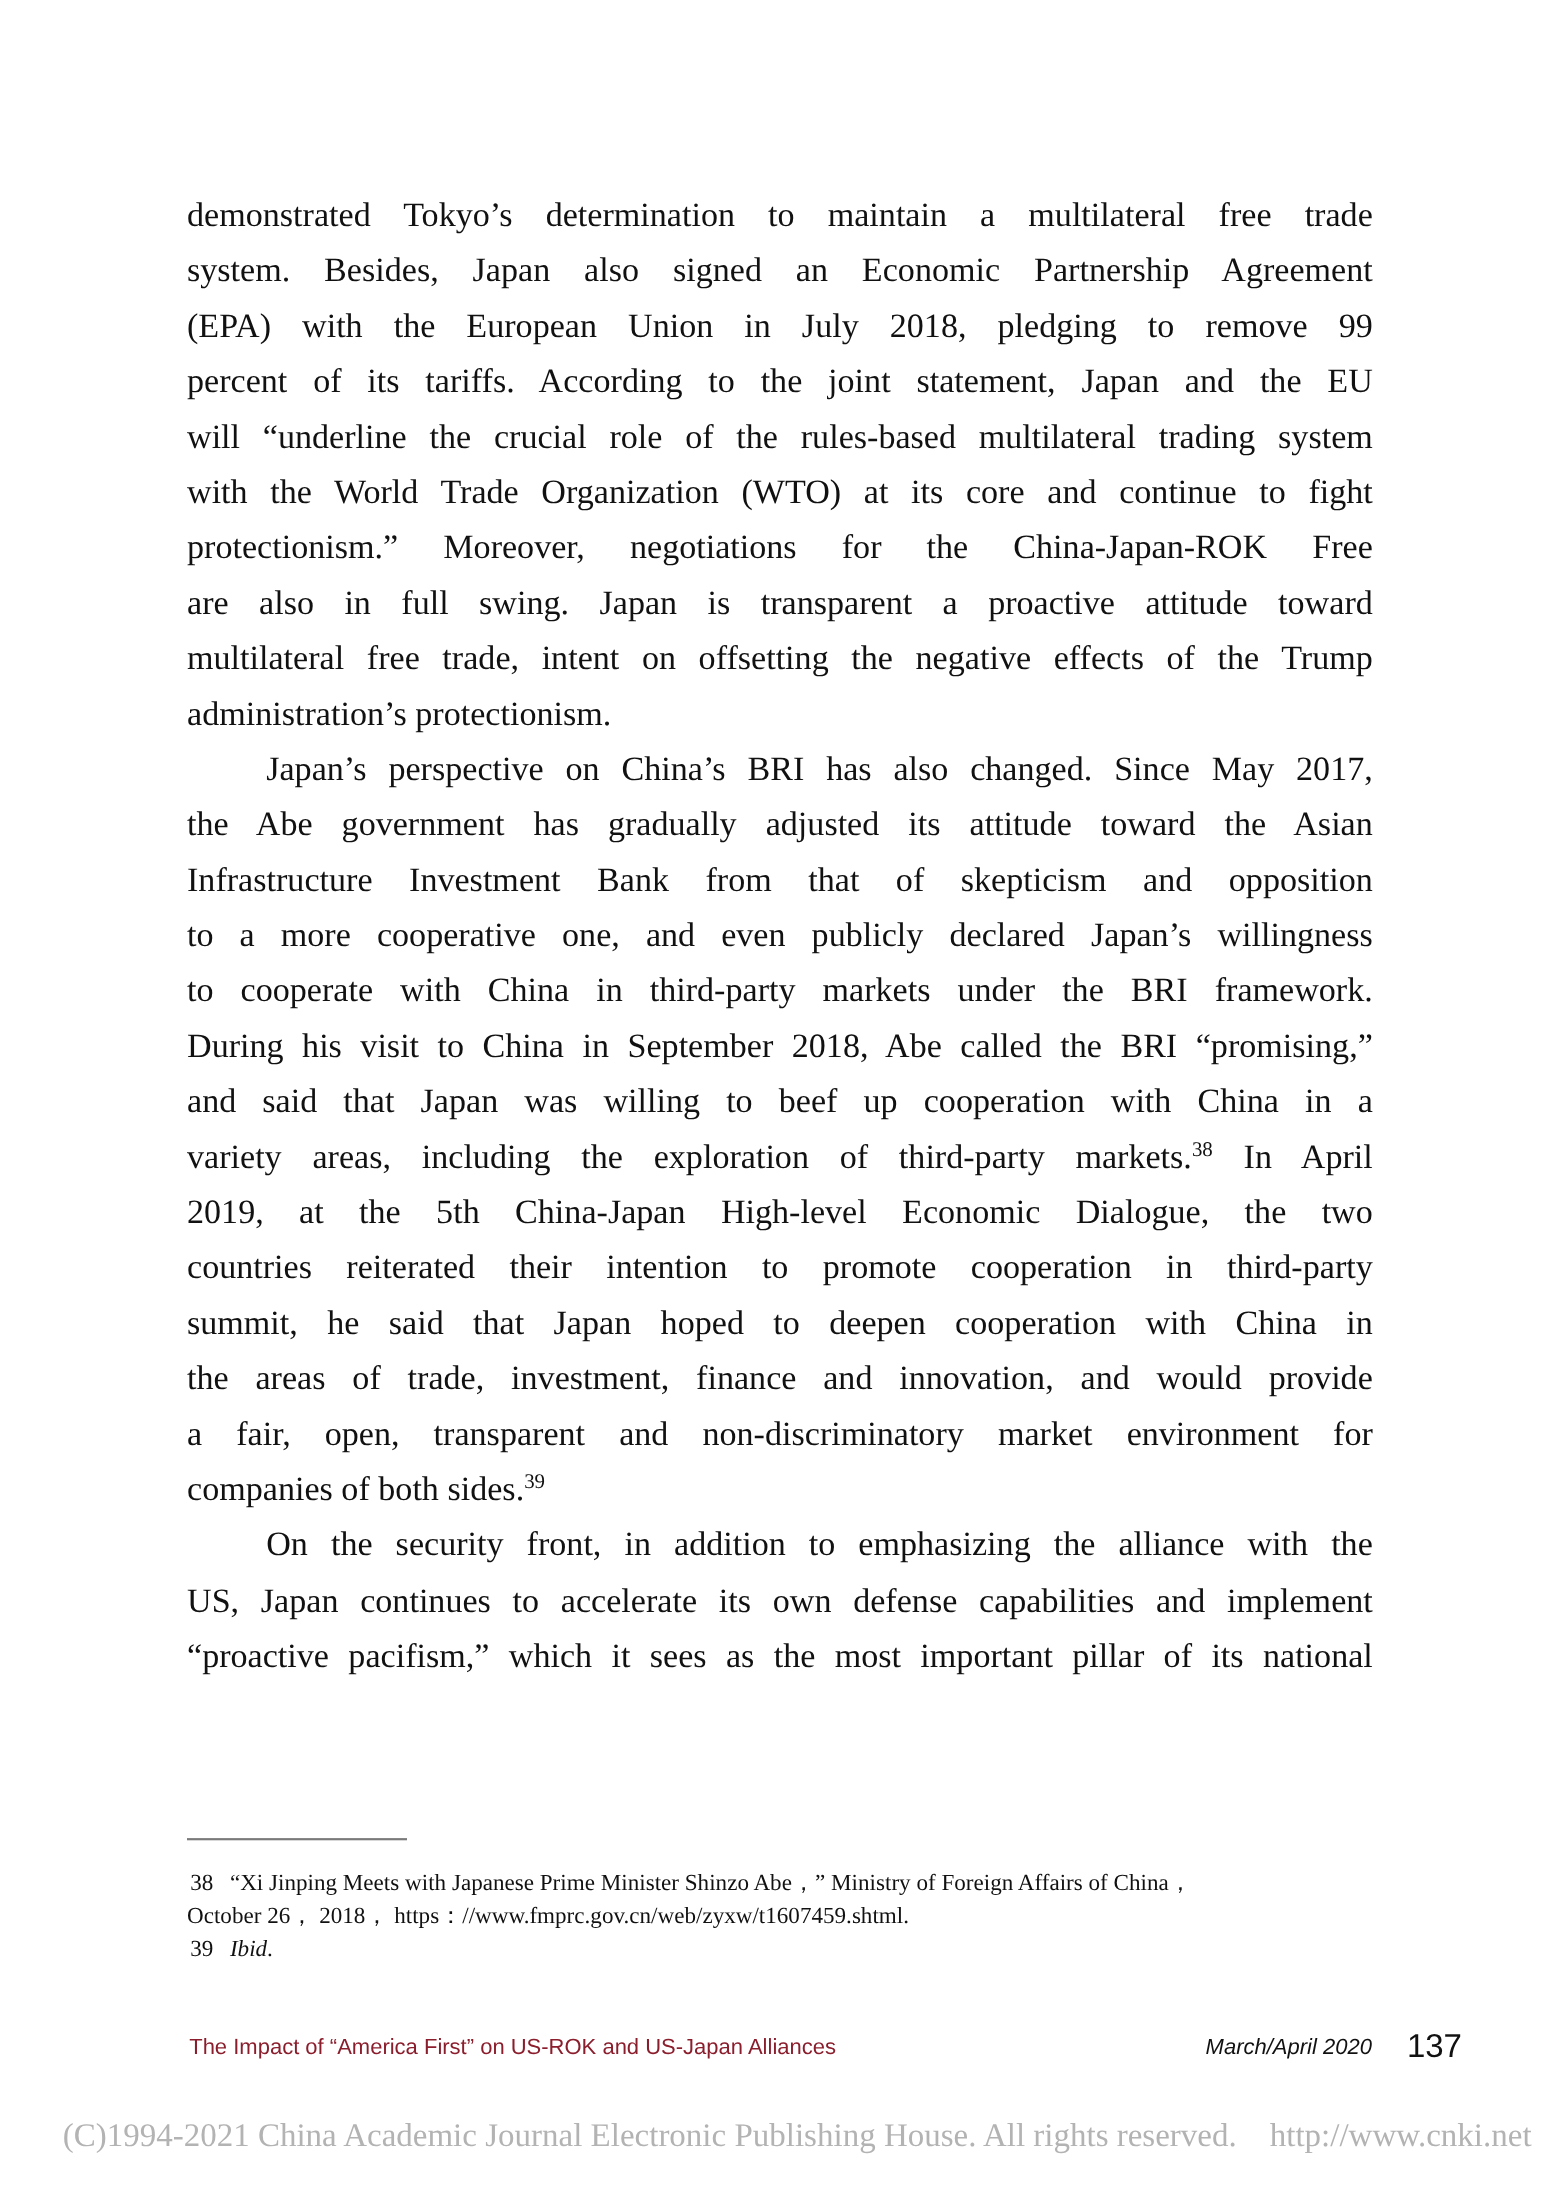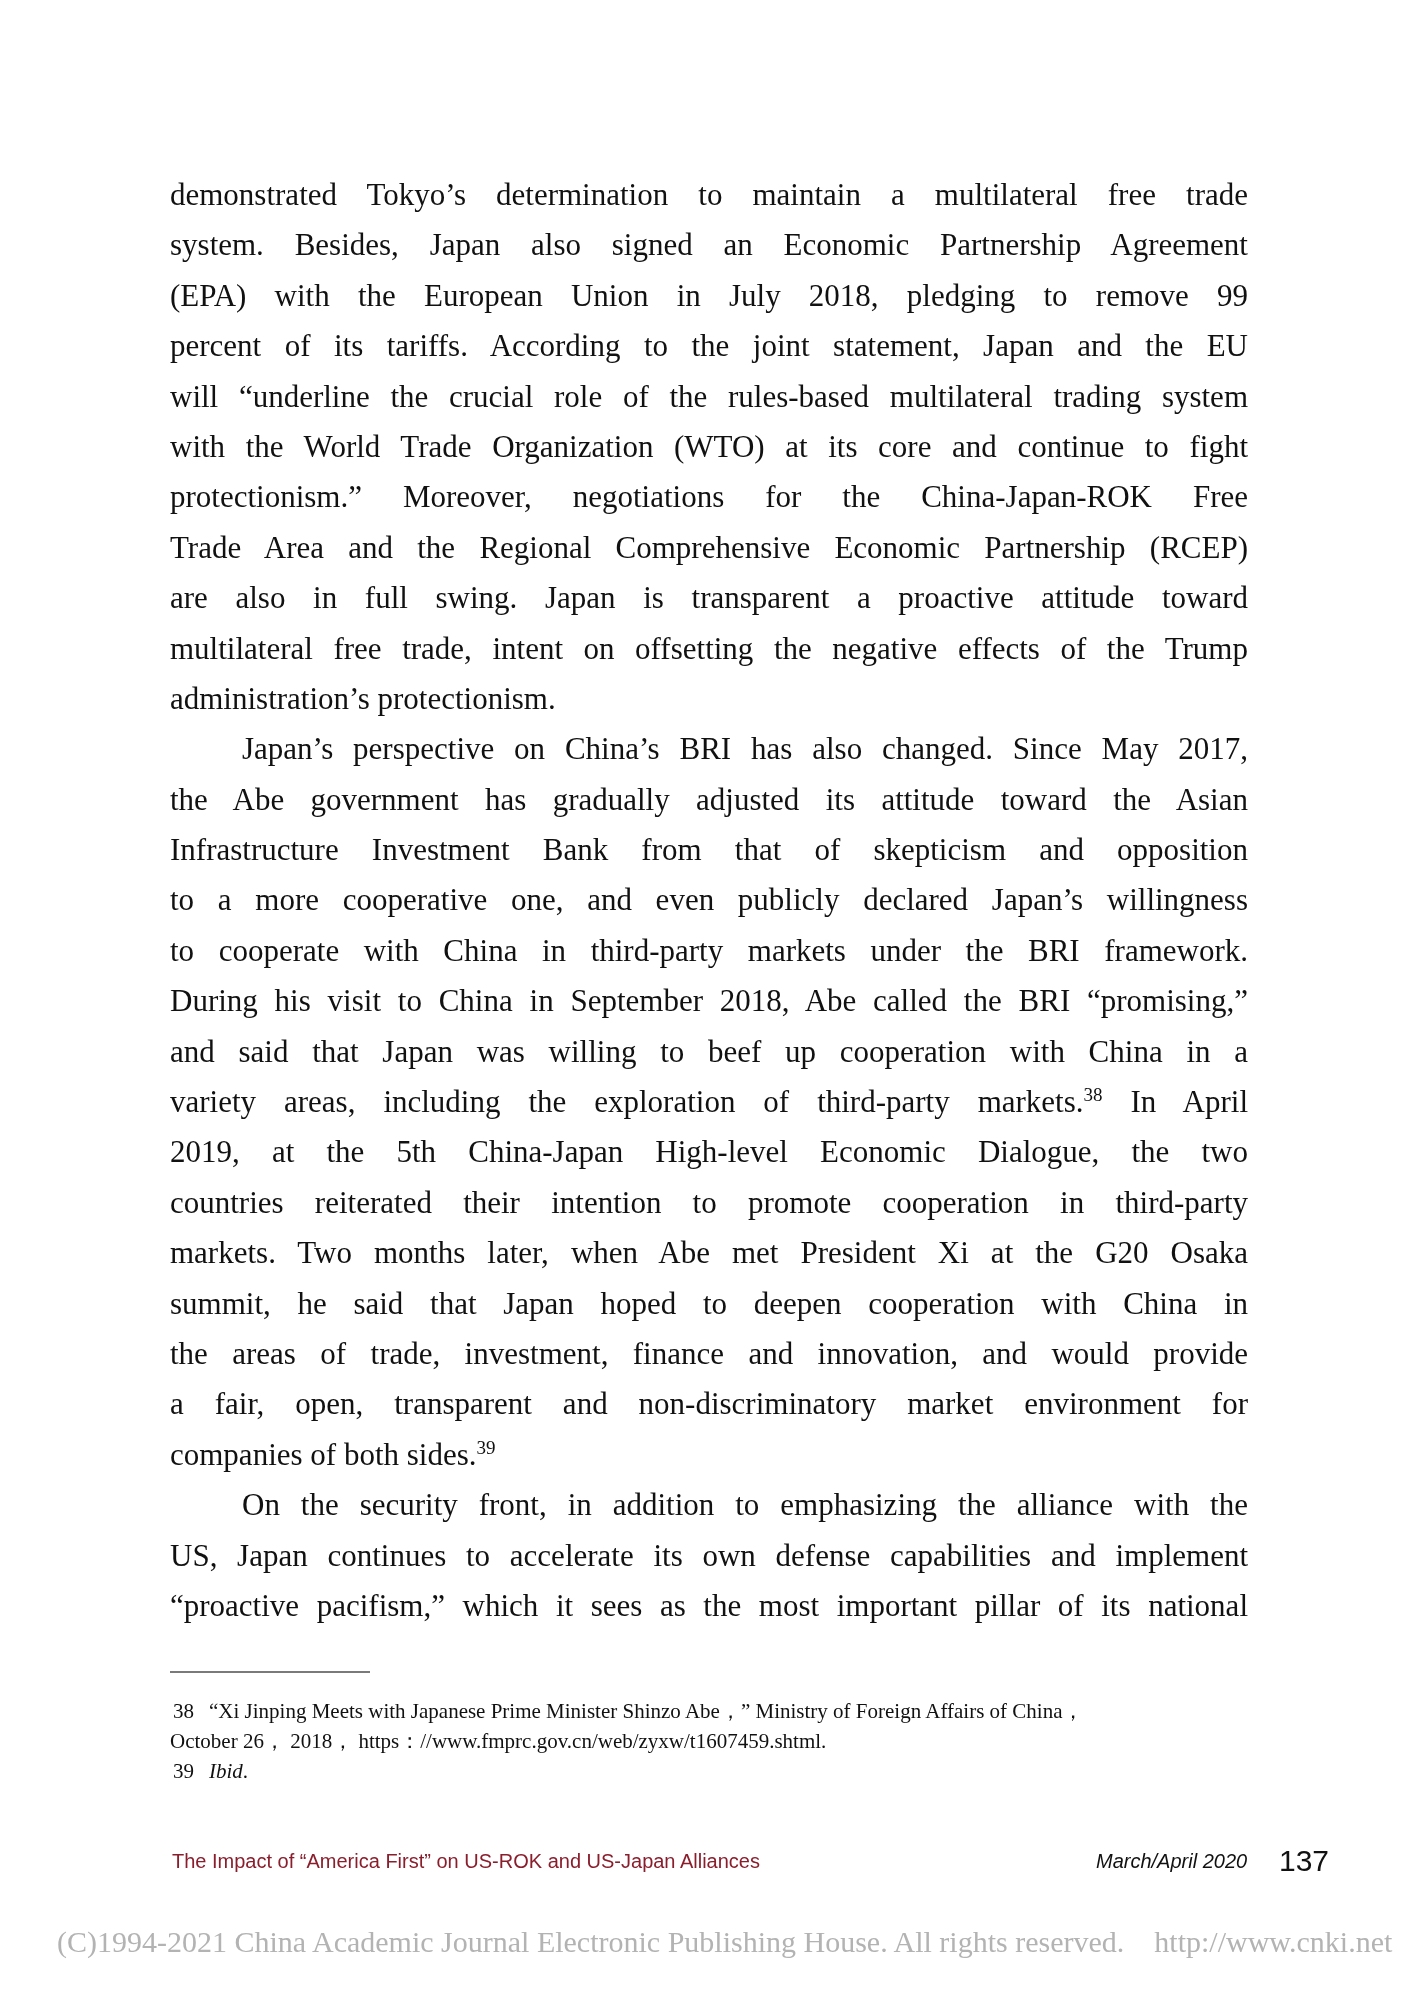--- a/index.html
+++ b/index.html
@@ -49,38 +49,36 @@
   <div class="body-text">
 
     <div class="paragraph">
       <div class="line">demonstrated Tokyo’s determination to maintain a multilateral free trade</div>
       <div class="line">system. Besides, Japan also signed an Economic Partnership Agreement</div>
       <div class="line">(EPA) with the European Union in July 2018, pledging to remove 99</div>
       <div class="line">percent of its tariffs. According to the joint statement, Japan and the EU</div>
       <div class="line">will “underline the crucial role of the rules-based multilateral trading system</div>
       <div class="line">with the World Trade Organization (WTO) at its core and continue to fight</div>
       <div class="line">protectionism.” Moreover, negotiations for the China-Japan-ROK Free</div>
-      <div class="line">Trade Area and the Regional Comprehensive Economic Partnership (RCEP)</div>
       <div class="line">are also in full swing. Japan is transparent a proactive attitude toward</div>
       <div class="line">multilateral free trade, intent on offsetting the negative effects of the Trump</div>
       <div class="line last">administration’s protectionism.</div>
     </div>
 
     <div class="paragraph">
       <div class="line indent">Japan’s perspective on China’s BRI has also changed. Since May 2017,</div>
       <div class="line">the Abe government has gradually adjusted its attitude toward the Asian</div>
       <div class="line">Infrastructure Investment Bank from that of skepticism and opposition</div>
       <div class="line">to a more cooperative one, and even publicly declared Japan’s willingness</div>
       <div class="line">to cooperate with China in third-party markets under the BRI framework.</div>
       <div class="line">During his visit to China in September 2018, Abe called the BRI “promising,”</div>
       <div class="line">and said that Japan was willing to beef up cooperation with China in a</div>
       <div class="line"><span>variety areas, including the exploration of third-party markets.</span><sup class="fn">38</sup><span> In April</span></div>
       <div class="line">2019, at the 5th China-Japan High-level Economic Dialogue, the two</div>
       <div class="line">countries reiterated their intention to promote cooperation in third-party</div>
-      <div class="line">markets. Two months later, when Abe met President Xi at the G20 Osaka</div>
       <div class="line">summit, he said that Japan hoped to deepen cooperation with China in</div>
       <div class="line">the areas of trade, investment, finance and innovation, and would provide</div>
       <div class="line">a fair, open, transparent and non-discriminatory market environment for</div>
       <div class="line last"><span>companies of both sides.</span><sup class="fn">39</sup></div>
     </div>
 
     <div class="paragraph">
       <div class="line indent">On the security front, in addition to emphasizing the alliance with the</div>
       <div class="line">US, Japan continues to accelerate its own defense capabilities and implement</div>
       <div class="line">“proactive pacifism,” which it sees as the most important pillar of its national</div>

